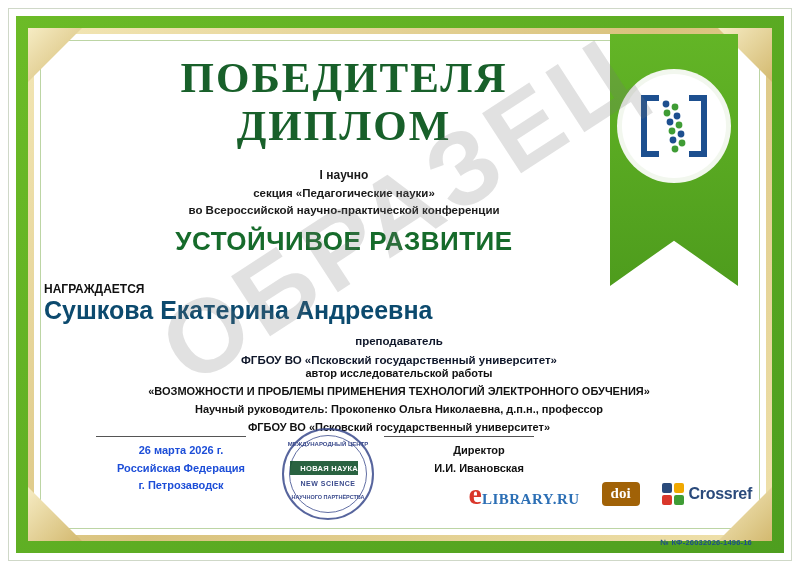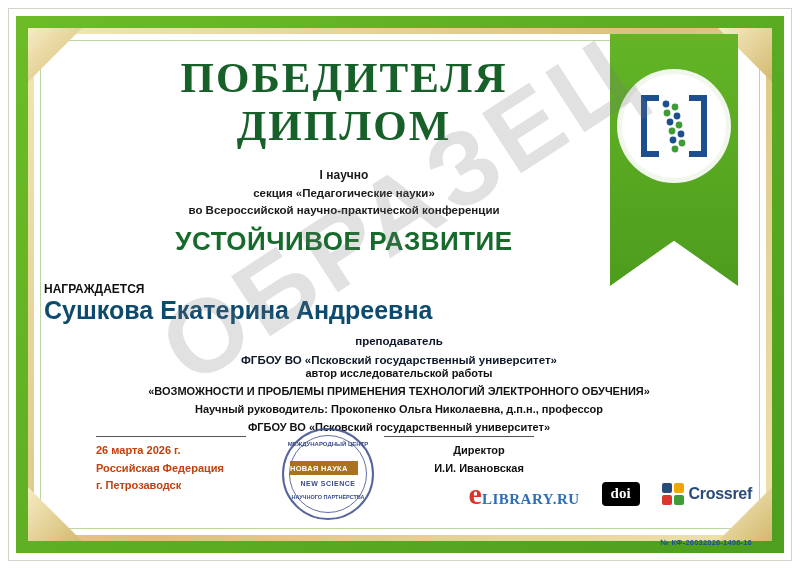--- a/index.html
+++ b/index.html
@@ -232,21 +232,22 @@
     width: 150px;
   }
   .sign-line.left { left: 52px; top: 8px; }
   .sign-line.right { left: 340px; top: 8px; }
 
   .place-block {
     position: absolute;
     left: 52px;
     top: 14px;
     width: 170px;
-    color: #c2410c;
+    text-align: center;
+    color: #1d4ed8;
   }
   .place-block div {
     font-size: 11px;
     font-weight: bold;
     line-height: 1.6;
   }
 
   .director-block {
     position: absolute;
     left: 340px;
@@ -282,25 +283,25 @@
     border: 1px solid #3a4a8c;
     border-radius: 50%;
     opacity: .8;
   }
   .stamp-band {
     position: absolute;
     left: 8px;
     right: 16px;
     top: 33px;
     height: 14px;
-    background: #a16207;
+    background: #14532d;
     opacity: .9;
     display: flex;
     align-items: center;
-    justify-content: flex-start;
+    justify-content: flex-end;
   }
   .stamp-band span {
     color: #fff;
     font-size: 7.5px;
     font-weight: bold;
     letter-spacing: .3px;
   }
   .stamp-top {
     position: absolute;
     left: 0; right: 0;
@@ -351,21 +352,21 @@
     font-weight: bold;
     line-height: 1;
   }
   .logo-elibrary .rest {
     color: #2c6fb5;
     font-size: 15px;
     font-weight: bold;
     letter-spacing: .5px;
   }
   .logo-doi {
-    background: #000000;
+    background: #a16207;
     color: #ffffff;
     font-size: 15px;
     font-weight: bold;
     border-radius: 4px;
     padding: 3px 9px 4px;
     font-family: "Liberation Serif", serif;
   }
   .logo-crossref {
     display: flex;
     align-items: center;

